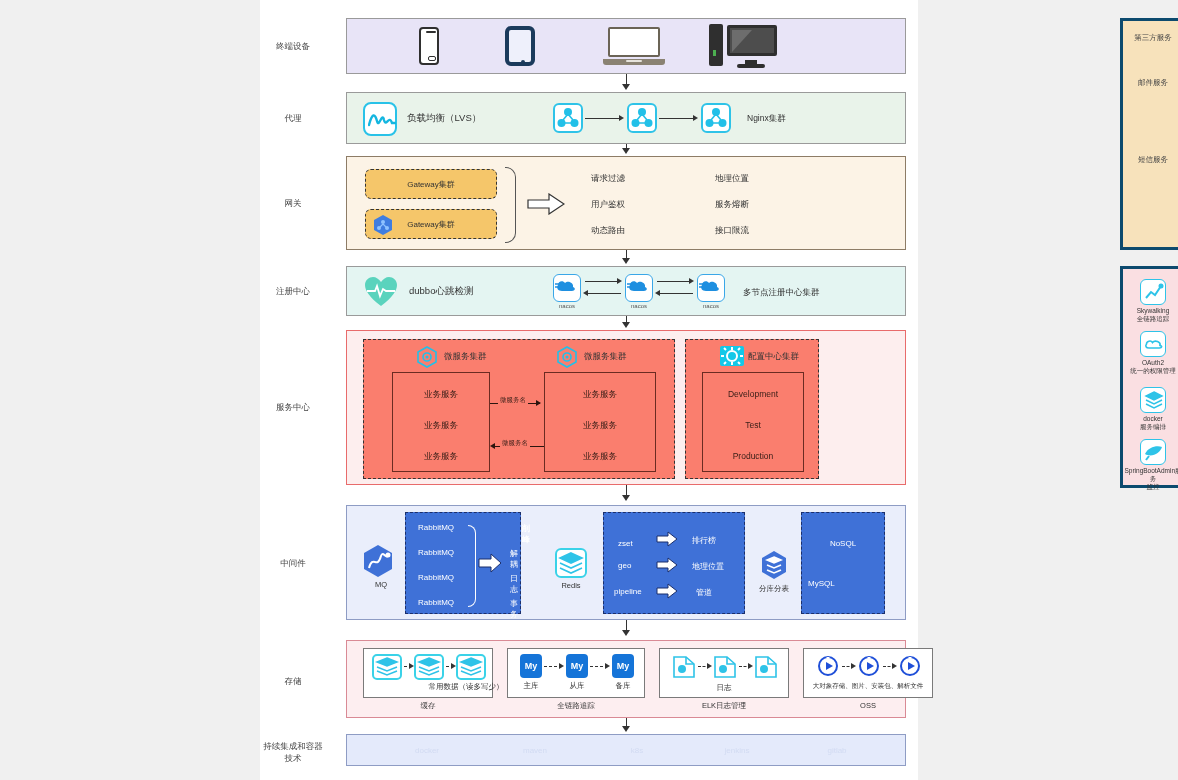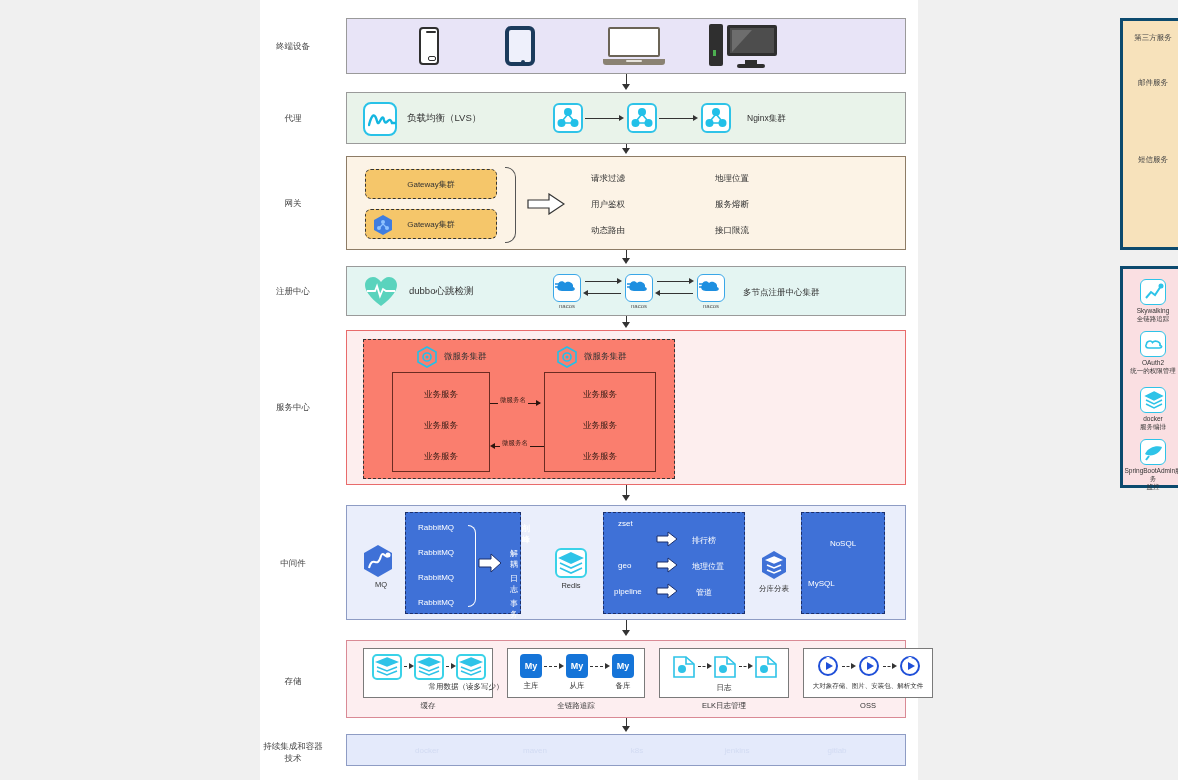--- a/index.html
+++ b/index.html
@@ -314,20 +314,34 @@
 
       <div class="hline" style="left:126px;top:63px;width:50px;background:#2b150f;"></div>
       <div class="hhead" style="left:172px;top:59.5px;border-left-color:#2b150f;"></div>
       <div class="svc-arrow-lbl" style="left:134px;top:56px;">微服务名</div>
 
       <div class="hline" style="left:130px;top:106px;width:50px;background:#2b150f;"></div>
       <div class="hhead-l" style="left:126px;top:102.5px;border-right-color:#2b150f;"></div>
       <div class="svc-arrow-lbl" style="left:136px;top:99px;">微服务名</div>
     </div>
 
+    <div class="svc-dash" style="left:338px;top:8px;width:134px;height:140px;">
+      <div class="cfg-ico" style="left:34px;top:6px;">
+        <svg width="24" height="20" viewBox="0 0 24 20">
+            <circle cx="12" cy="10" r="5" fill="none" stroke="#fff" stroke-width="2"></circle>
+            <path d="M12 1 L12 4 M12 16 L12 19 M4 10 L1 10 M23 10 L20 10 M6 4 L4 2 M18 4 L20 2 M6 16 L4 18 M18 16 L20 18" stroke="#fff" stroke-width="2"></path>
+          </svg>
+      </div>
+      <div class="svc-title" style="left:62px;top:11px;">配置中心集群</div>
+      <div class="svc-inner" style="left:16px;top:32px;width:102px;height:100px;">
+        <div class="svc-item" style="top:16px;">Development</div>
+        <div class="svc-item" style="top:47px;">Test</div>
+        <div class="svc-item" style="top:78px;">Production</div>
+      </div>
+    </div>
   </div>
   <div class="vline" style="left:366px;top:485px;height:12px;"></div>
   <div class="vhead" style="left:362px;top:495px;"></div>
 
   <div class="band" id="band-mid">
     <div class="mq-hex" style="left:14px;top:38px;">
       <svg width="34" height="34" viewBox="0 0 34 34">
           <polygon points="17,1 31,9 31,25 17,33 3,25 3,9" fill="#3f71d7"></polygon>
           <path d="M8 24 C12 10,16 26,20 12 C22 6,25 16,28 11" stroke="#fff" stroke-width="2" fill="none"></path>
           <circle cx="27" cy="11" r="2.5" fill="#fff"></circle>
@@ -357,21 +371,21 @@
           <g fill="none" stroke="#2ec3e8" stroke-width="1.6">
             <path d="M14 3 L25 8 L14 13 L3 8 Z" fill="#2ec3e8"></path>
             <path d="M3 13 L14 18 L25 13"></path>
             <path d="M3 18 L14 23 L25 18"></path>
           </g>
         </svg>
     </div>
     <div class="mq-cap" style="left:204px;top:75px;">Redis</div>
 
     <div class="mw-dash" style="left:256px;top:6px;width:142px;height:102px;">
-      <div class="mw-txt" style="left:14px;top:6px;">zset</div>
+      <div class="mw-txt" style="left:14px;top:26px;">zset</div>
       <div class="mw-txt" style="left:14px;top:48px;">geo</div>
       <div class="mw-txt" style="left:10px;top:74px;">pipeline</div>
       <div style="position:absolute;left:52px;top:18px;"><svg width="22" height="16" viewBox="0 0 22 16">
             <path d="M1 5 L12 5 L12 1 L21 8 L12 15 L12 11 L1 11 Z" fill="#fff" stroke="#1b2f6b" stroke-width="1"></path>
           </svg></div>
       <div style="position:absolute;left:52px;top:44px;"><svg width="22" height="16" viewBox="0 0 22 16">
             <path d="M1 5 L12 5 L12 1 L21 8 L12 15 L12 11 L1 11 Z" fill="#fff" stroke="#1b2f6b" stroke-width="1"></path>
           </svg></div>
       <div style="position:absolute;left:52px;top:70px;"><svg width="22" height="16" viewBox="0 0 22 16">
             <path d="M1 5 L12 5 L12 1 L21 8 L12 15 L12 11 L1 11 Z" fill="#fff" stroke="#1b2f6b" stroke-width="1"></path>

